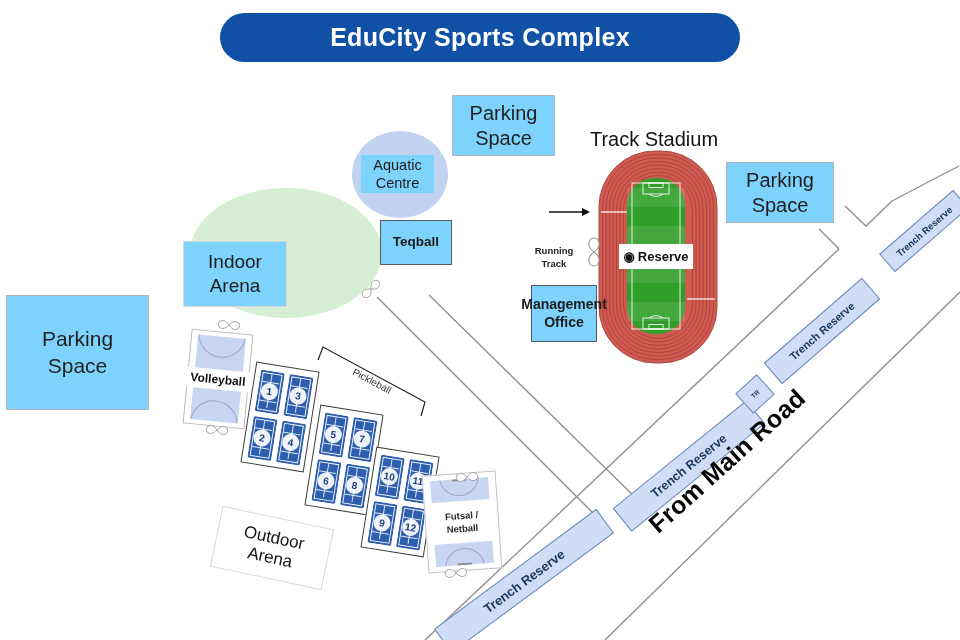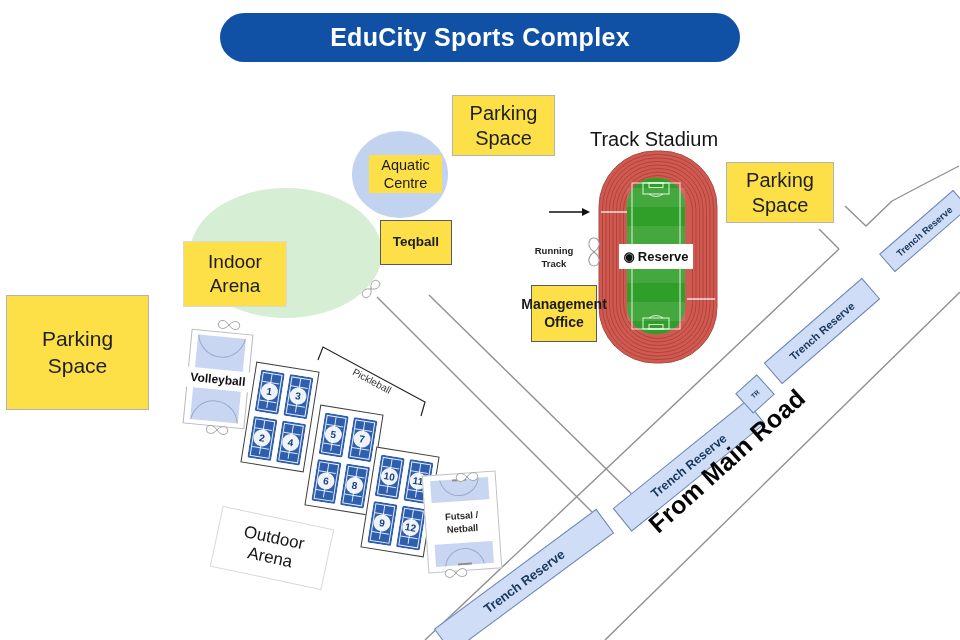--- a/index.html
+++ b/index.html
@@ -7,29 +7,29 @@
        font-family:"Liberation Sans", sans-serif;color:#1c1c1c;}
   .abs{position:absolute;}
   .pre{white-space:pre-line;}
   .ctr{display:flex;align-items:center;justify-content:center;text-align:center;}
 
   
   .banner{left:220px;top:13px;width:520px;height:49px;background:#1151a5;border-radius:25px;
           color:#fff;font-size:25px;font-weight:700;letter-spacing:.3px;text-align:right;}
 
   
-  .box{background:#fde047;line-height:1.25;}
+  .box{background:#7dd3fc;line-height:1.25;}
   .parking{border:1.2px solid #b3b3b3;font-size:20px;color:#1f1f1f;}
   .p1{left:452px;top:95px;width:101px;height:59px;}
   .p2{left:726px;top:162px;width:106px;height:59px;}
   .p3{left:6px;top:295px;width:141px;height:113px;font-size:21px;}
 
   .main-stadium{left:586px;top:128px;width:136px;font-size:20px;color:#141414;}
   .aquatic-area{left:352px;top:131px;width:96px;height:87px;border-radius:50%;background:#c2d3f0;}
-  .aquatic-label{left:361px;top:155px;width:73px;height:38px;font-size:14.5px;margin-left:8px;}
+  .aquatic-label{left:361px;top:155px;width:73px;height:38px;font-size:14.5px;}
   .teqball{left:380px;top:220px;width:70px;height:43px;border:1.2px solid #5a5a5a;font-size:13.5px;font-weight:700;}
   .indoor-area{left:190px;top:188px;width:192px;height:130px;border-radius:50%;background:#d6eed4;}
   .indoor-label{left:183px;top:212px;width:102px;height:64px;border:1px solid #d9d9d9;font-size:19px;margin-top:29px;}
   .management{left:531px;top:285px;width:64px;height:55px;border:1.2px solid #5a5a5a;font-size:14px;font-weight:700;}
   .running{left:529px;top:202px;width:50px;font-size:9.5px;font-weight:700;line-height:1.35;color:#222;margin-top:43px;}
 
   .football-badge{left:619px;top:244px;width:74px;height:25px;background:#fff;gap:3px;
                   font-size:13px;font-weight:700;color:#111;}
   .football-badge .ic{font-size:13px;line-height:1;}
 

